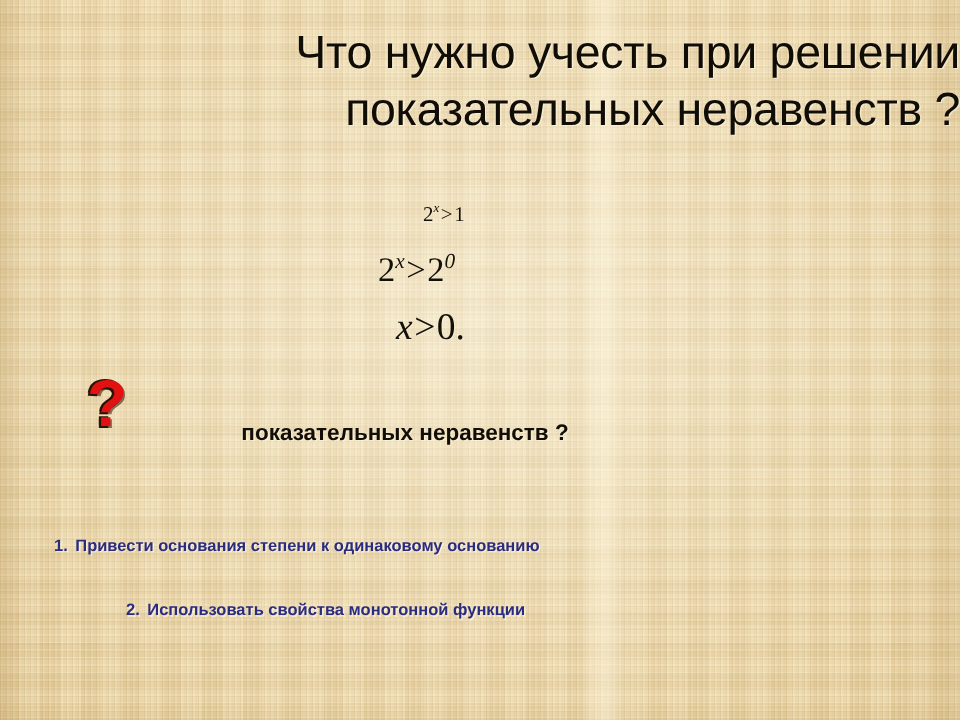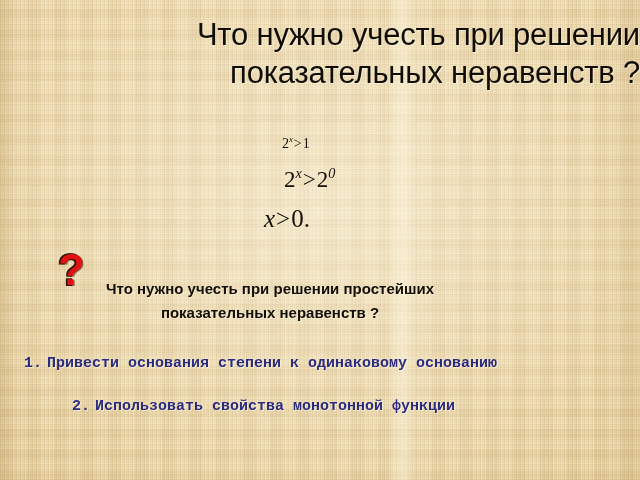--- a/index.html
+++ b/index.html
@@ -106,21 +106,21 @@
   .math .var { font-style: italic; }
   .math sup {
     font-size: 0.62em;
     font-style: italic;
     vertical-align: super;
     line-height: 0;
   }
   .math .op { font-style: normal; padding: 0 1px; }
 
   .math-1 { left: 262px; top: 136px; font-size: 14px; margin-left: 20px; }
-  .math-2 { left: 252px; top: 167px; font-size: 23px; margin-left: 32px; }
+  .math-2 { left: 252px; top: 167px; font-size: 23px; }
   .math-3 { left: 264px; top: 205px; font-size: 25px; }
 
   
   .qmark {
     position: absolute;
     left: 58px;
     top: 248px;
     font-size: 44px;
     line-height: 44px;
     font-weight: 700;
@@ -142,28 +142,27 @@
     line-height: 24px;
     font-weight: 600;
     color: #120d06;
     text-shadow: 1px 1px 0 rgba(255,248,224,0.5);
   }
   .question-line { display: block; white-space: nowrap; }
 
   
   .list-item {
     position: absolute;
-    left: 24px;
-    font-size: 15px;
+    left: 36px;
+    font-size: 11px;
     line-height: 20px;
     font-weight: 700;
     color: #2b2b80;
     white-space: nowrap;
     text-shadow: 1px 1px 0 rgba(255,250,230,0.6);
-    font-family: Liberation Mono, monospace;
   }
   .list-item-1 { top: 354px; }
   .list-item-2 { top: 397px; margin-left: 48px; }
   .li-num { margin-right: 5px; }
 </style>
 </head>
 <body>
 
 <div id="slide">
 
@@ -181,21 +180,20 @@
     <span>2</span><sup>x</sup><span class="op">&gt;</span><span>2</span><sup>0</sup>
   </div>
 
   <div class="math math-3">
     <span class="var">x</span><span class="op">&gt;</span><span>0.</span>
   </div>
 
   <div class="qmark">?</div>
 
   <div class="question">
-    <span class="question-line">Что нужно учесть при решении простейших</span>
     <span class="question-line">показательных неравенств ?</span>
   </div>
 
   <div class="list-item list-item-1">
     <span class="li-num">1.</span><span>Привести основания степени к одинаковому основанию</span>
   </div>
 
   <div class="list-item list-item-2">
     <span class="li-num">2.</span><span>Использовать свойства монотонной функции</span>
   </div>

